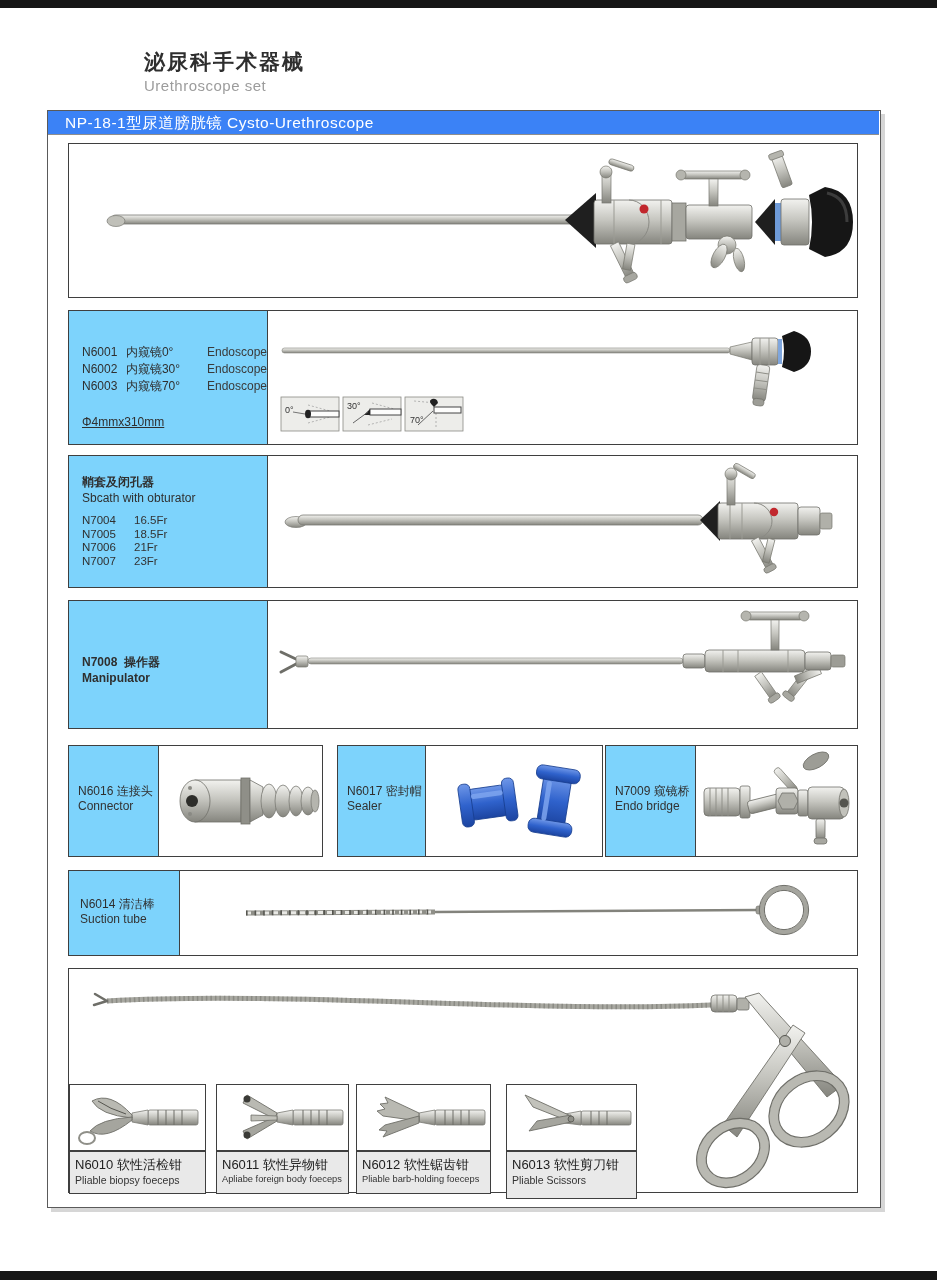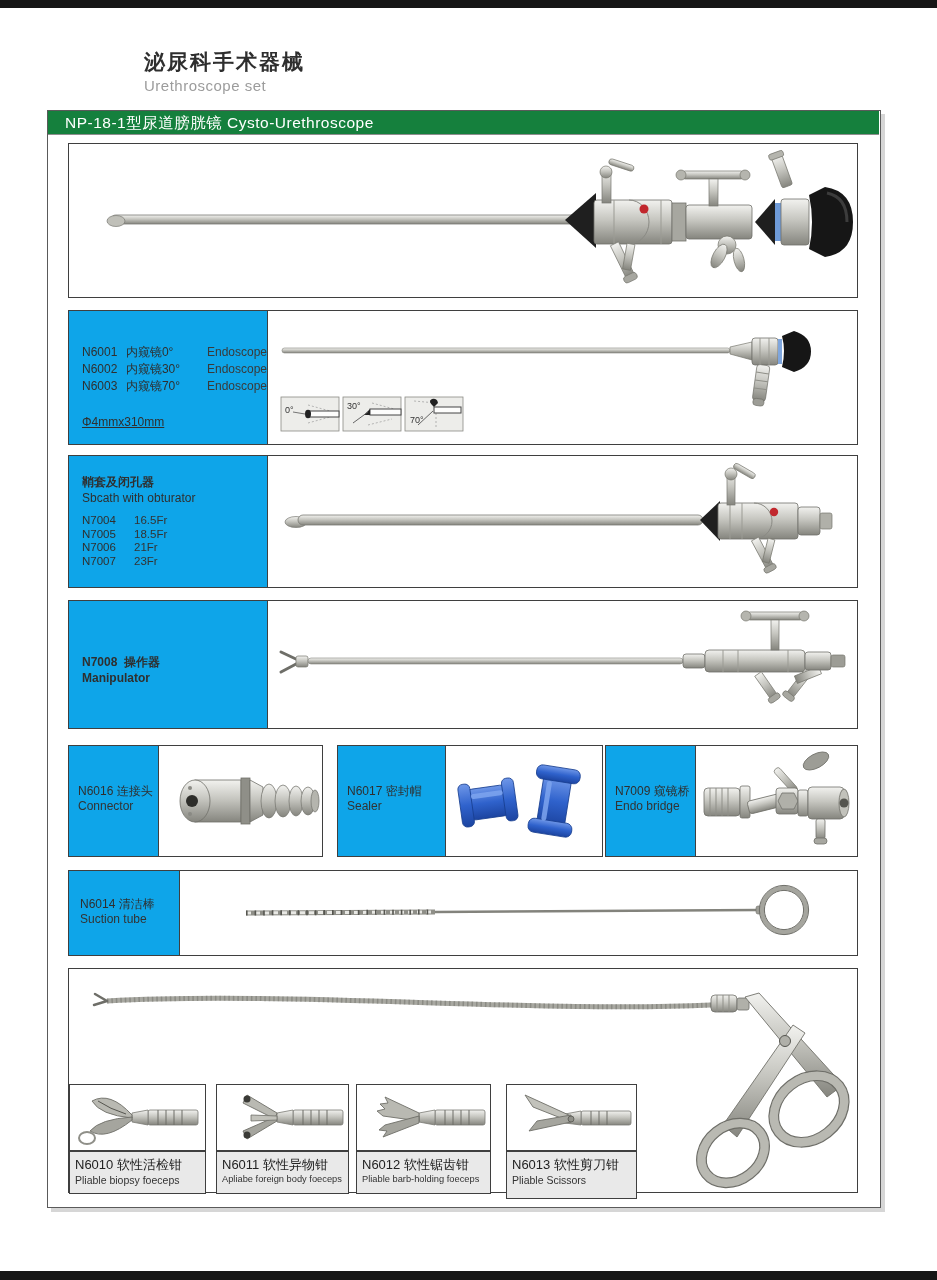--- a/index.html
+++ b/index.html
@@ -6,24 +6,24 @@
   body{
     width:937px;height:1280px;position:relative;background:#ffffff;
     font-family:"Liberation Sans", sans-serif;overflow:hidden;color:#333;
   }
   .abs{position:absolute;}
   .topbar{left:0;top:0;width:937px;height:8px;background:#161616;}
   .bottombar{left:0;top:1271px;width:937px;height:9px;background:#161616;}
   .title-zh{left:144px;top:48px;font-size:21px;font-weight:600;color:#2e2e2e;letter-spacing:2px;}
   .title-en{left:144px;top:77px;font-size:15px;color:#9c9c9c;letter-spacing:0.5px;}
   .outer-frame{left:47px;top:110px;width:832px;height:1096px;border:1px solid #5a5a5a;background:#fff;box-shadow:4px 4px 0 #d6d6d6;}
-  .section-bar{left:48px;top:111px;width:831px;height:23px;background:#15803d;border-bottom:1px solid #8e8e8e;}
+  .section-bar{left:48px;top:111px;width:831px;height:23px;background:#3b82f6;border-bottom:1px solid #8e8e8e;}
   .section-bar span{display:block;padding-left:17px;line-height:23px;font-size:15.5px;color:#ffffff;letter-spacing:0.5px;white-space:nowrap;}
   .pbox{border:1px solid #3f3f3f;background:#ffffff;box-sizing:border-box;}
-  .label-panel{position:absolute;left:0;top:0;bottom:0;background:#0ea5e9;border-right:1px solid #3f3f3f;box-sizing:border-box;}
+  .label-panel{position:absolute;left:0;top:0;bottom:0;background:#7dd3fc;border-right:1px solid #3f3f3f;box-sizing:border-box;}
   .img-area{position:absolute;top:0;bottom:0;right:0;overflow:hidden;}
   .code{color:#2f2f2f;}
   .zh{color:#2f2f2f;}
   .en{color:#3a3a3a;}
   .row-line{white-space:nowrap;font-size:12px;color:#2f2f2f;}
   .endo-row{display:flex;gap:0;line-height:17px;}
   .endo-row .c1{width:52px;}
   .endo-row .c2{width:96px;}
   .sheath-row{display:flex;line-height:13.5px;font-size:11.5px;}
   .sheath-row .c1{width:52px;}
@@ -292,21 +292,21 @@
       <ellipse cx="110" cy="55" rx="8" ry="17" fill="url(#met5)" stroke="#7a7a74" stroke-width="0.8"></ellipse>
       <ellipse cx="124" cy="55" rx="8" ry="16" fill="url(#met5)" stroke="#7a7a74" stroke-width="0.8"></ellipse>
       <ellipse cx="137" cy="55" rx="7" ry="15" fill="url(#met5)" stroke="#7a7a74" stroke-width="0.8"></ellipse>
       <ellipse cx="149" cy="55" rx="7" ry="14" fill="url(#met5)" stroke="#7a7a74" stroke-width="0.8"></ellipse>
       <ellipse cx="156" cy="55" rx="4" ry="11" fill="#b5b5ae" stroke="#7a7a74" stroke-width="0.8"></ellipse>
     </svg>
   </div>
 </div>
 
 <div class="abs pbox" style="left:337px;top:745px;width:266px;height:112px;">
-  <div class="label-panel" style="width:108px;">
+  <div class="label-panel" style="width:88px;">
     <div style="padding:38px 0 0 9px;">
       <div class="small-label">
         <span class="code">N6017</span>&nbsp;<span class="zh">密封帽</span>
       </div>
       <div class="small-label">Sealer</div>
     </div>
   </div>
   <div class="img-area" style="left:88px;">
     <svg width="176" height="110" viewBox="0 0 176 110">
       <defs>

